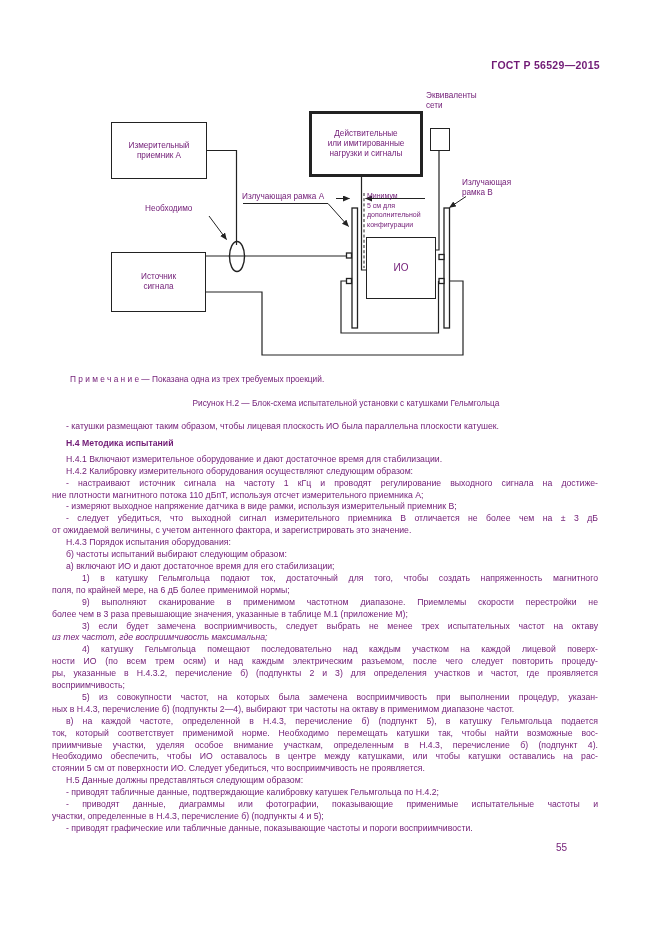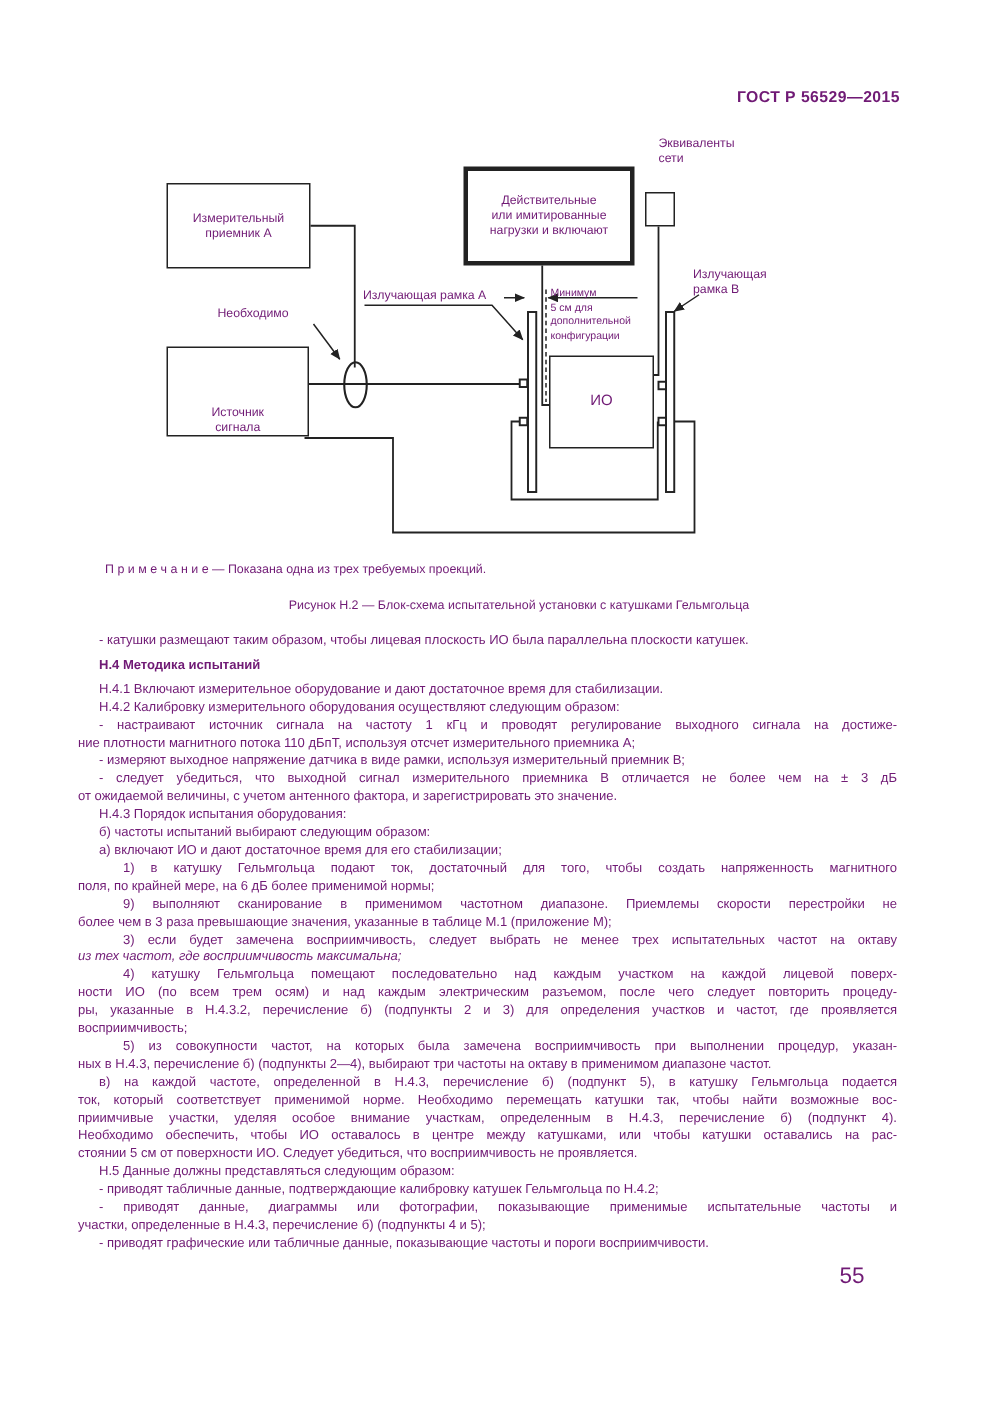--- a/index.html
+++ b/index.html
@@ -6,43 +6,43 @@
   #page{
     position:relative;width:661px;height:935px;background:#ffffff;overflow:hidden;
     font-family:"Liberation Sans",sans-serif;color:#701a75;
   }
   .abs{position:absolute;}
   
   #hdr{top:59px;left:0;width:600px;text-align:right;font-size:10.5px;font-weight:bold;letter-spacing:.3px;}
   
   .dbox{position:absolute;background:#fff;border:1.6px solid #222;display:flex;align-items:center;justify-content:center;text-align:center;font-size:8.2px;line-height:10px;}
   #box-receiver{left:111px;top:122px;width:94px;height:55px;}
-  #box-source{left:111px;top:231px;width:93px;height:58px;align-items:flex-end;}
+  #box-source{left:111px;top:252px;width:93px;height:58px;}
   #box-loads{left:309px;top:111px;width:108px;height:60px;border-width:3px;}
   #box-eut{left:366px;top:237px;width:68px;height:60px;border-width:1.5px;font-size:10px;}
   #box-mains{left:430px;top:128px;width:18px;height:21px;}
   
   .dlbl{position:absolute;font-size:8.2px;line-height:9.6px;white-space:nowrap;}
-  #lbl-mains{left:439px;top:91px;}
+  #lbl-mains{left:426px;top:91px;}
   #lbl-frame-a{left:242px;top:192px;}
   #lbl-frame-b{left:462px;top:178px;}
   #lbl-clamp{left:145px;top:204px;}
   #lbl-min{left:367px;top:191px;font-size:7px;line-height:9.7px;}
   
   #fig-svg{position:absolute;left:0;top:0;pointer-events:none;}
   
   #note{left:70px;top:374px;font-size:8.3px;}
   #caption{left:52px;top:398px;width:546px;padding-left:42px;box-sizing:border-box;text-align:center;font-size:8.3px;}
   
   #body-text{left:52px;top:421px;width:546px;font-size:8.7px;line-height:11.9px;}
   .bl{white-space:normal;}
   .bl.j{text-align:justify;text-align-last:justify;}
   .bl.b{font-weight:bold;margin-top:5px;margin-bottom:4px;}
   
-  #pagenum{left:556px;top:842px;width:24px;text-align:center;font-size:15px;}
+  #pagenum{left:556px;top:842px;width:24px;text-align:left;font-size:10px;}
 </style>
 </head>
 <body>
 
 <div id="page">
 
   <div id="hdr" class="abs">ГОСТ Р 56529—2015</div>
 
   <svg id="fig-svg" width="661" height="420" viewBox="0 0 661 420">
     <defs>
@@ -92,21 +92,21 @@
   <div id="box-source" class="dbox">
     <div>
       <div>Источник</div>
       <div>сигнала</div>
     </div>
   </div>
   <div id="box-loads" class="dbox">
     <div>
       <div>Действительные</div>
       <div>или имитированные</div>
-      <div>нагрузки и включают</div>
+      <div>нагрузки и сигналы</div>
     </div>
   </div>
   <div id="box-eut" class="dbox">
     <div>ИО</div>
   </div>
   <div id="box-mains" class="dbox"></div>
 
   <div id="lbl-mains" class="dlbl">
     <div>Эквиваленты</div>
     <div>сети</div>

